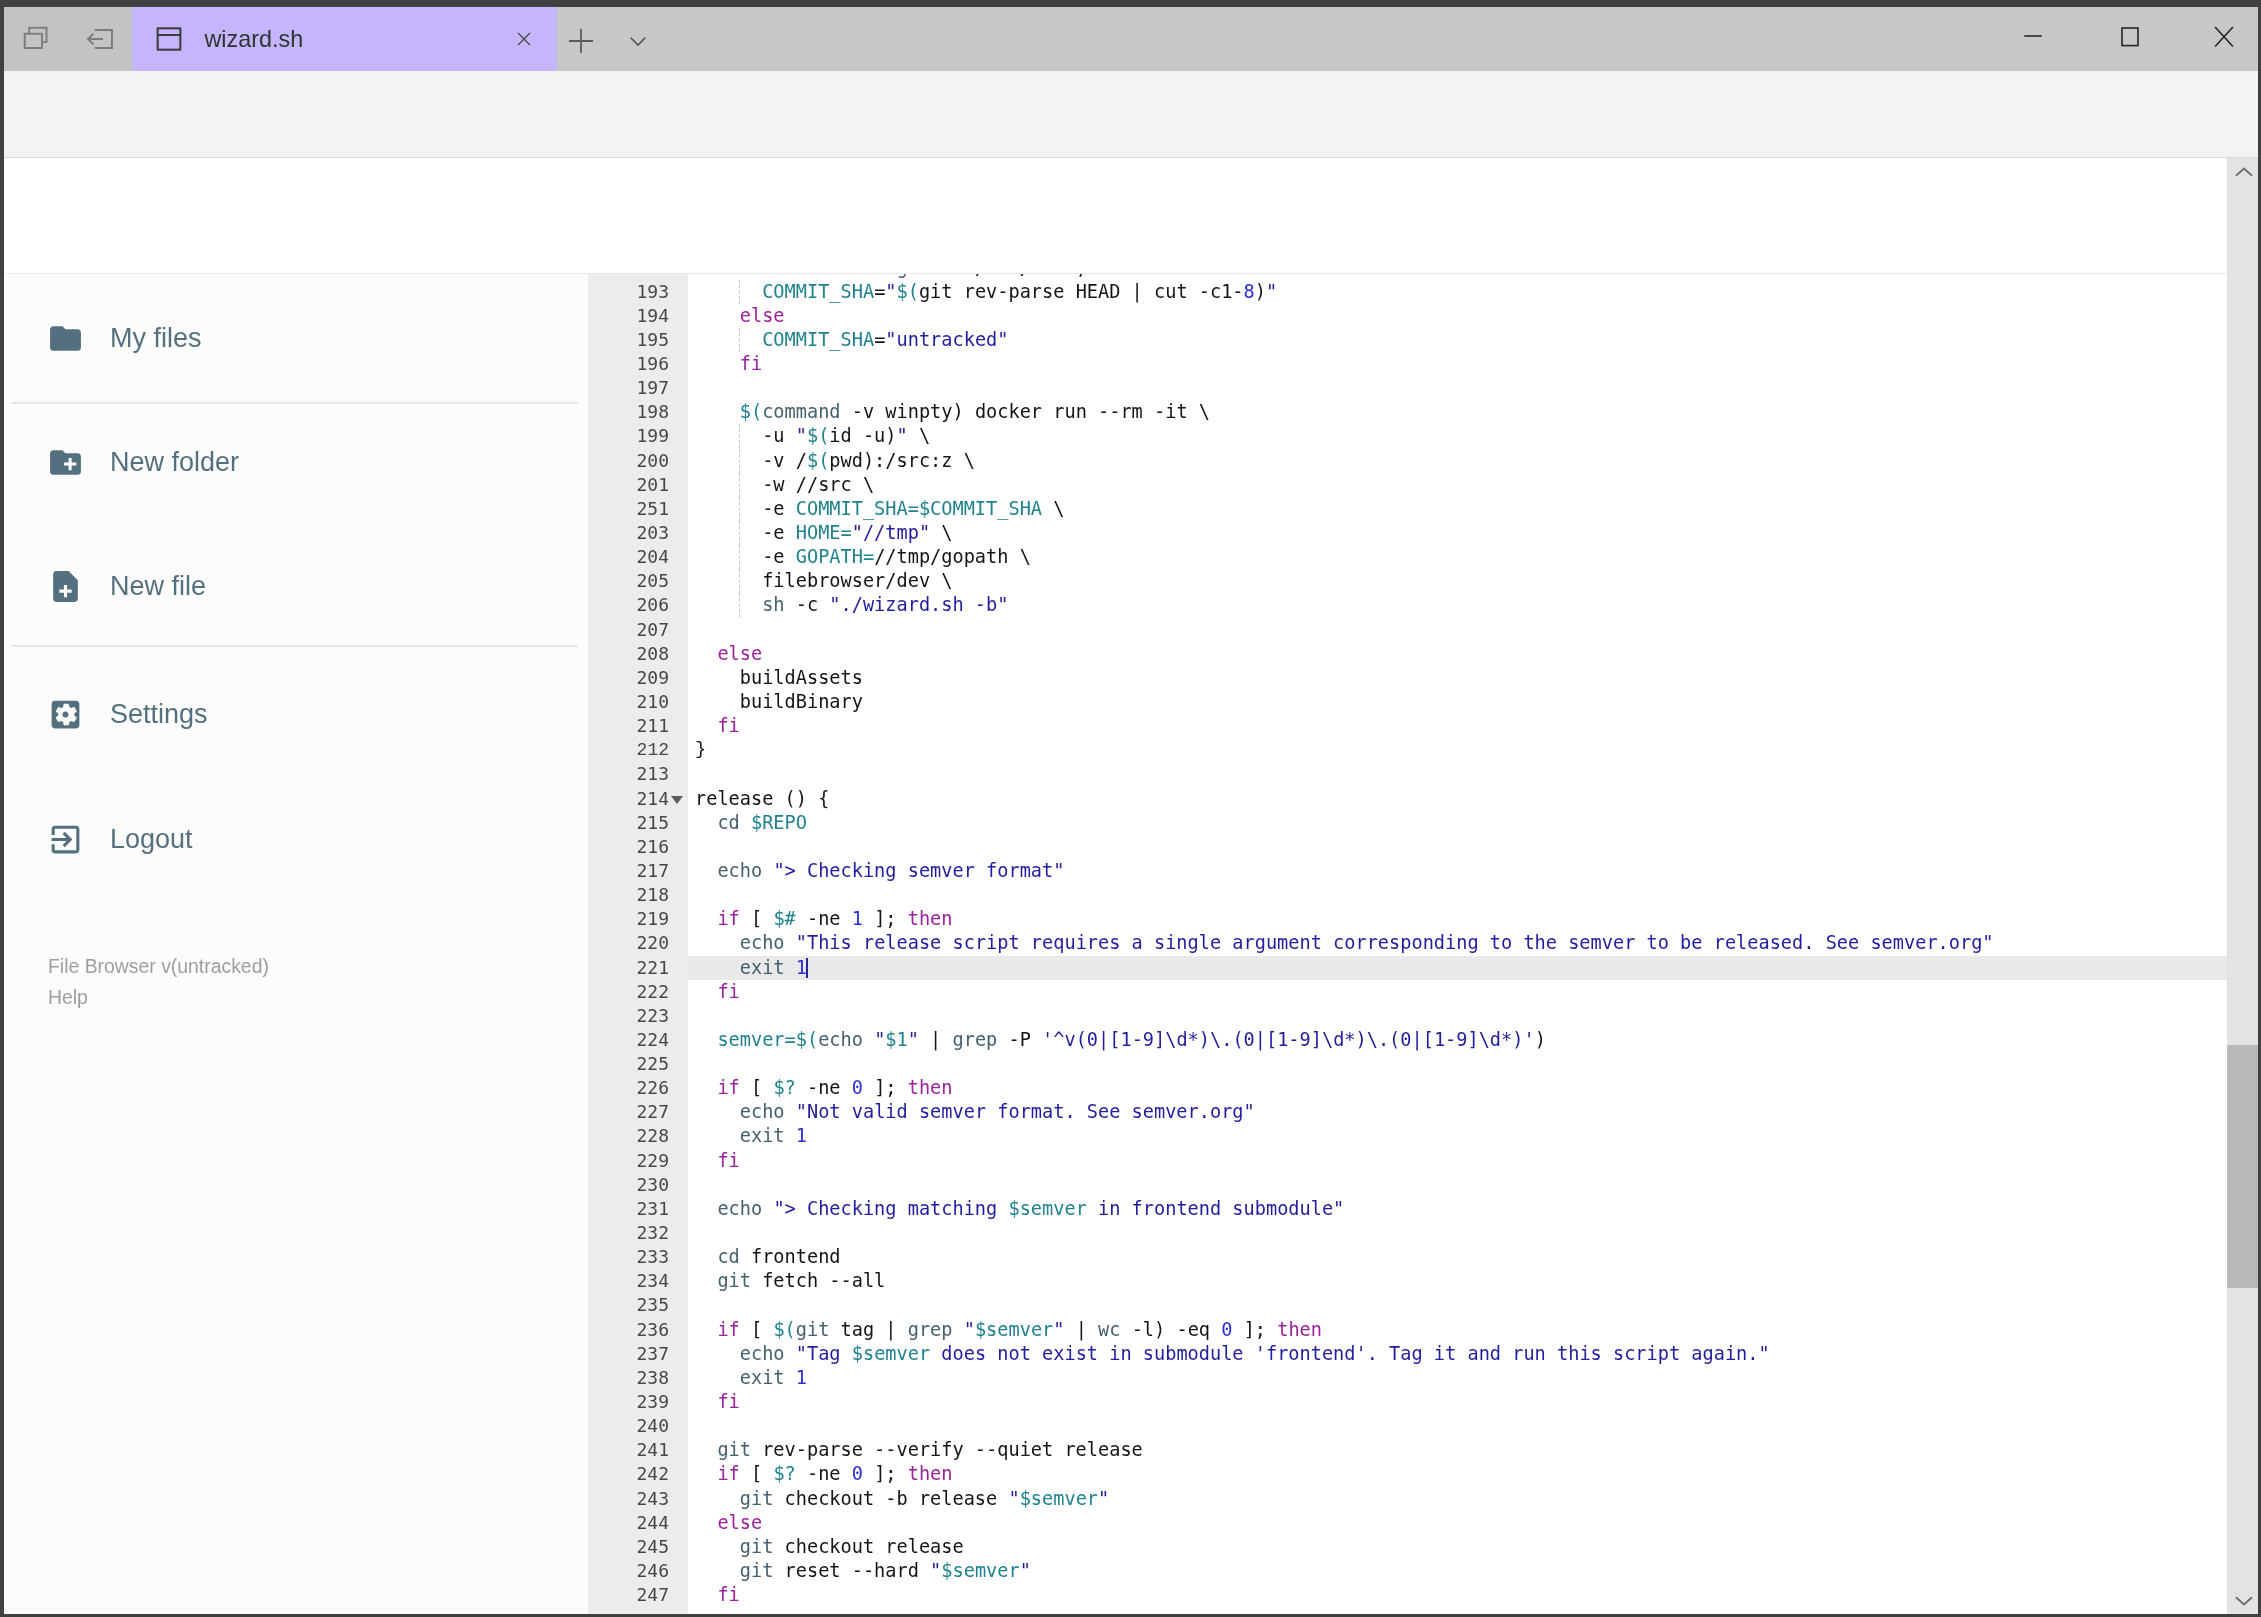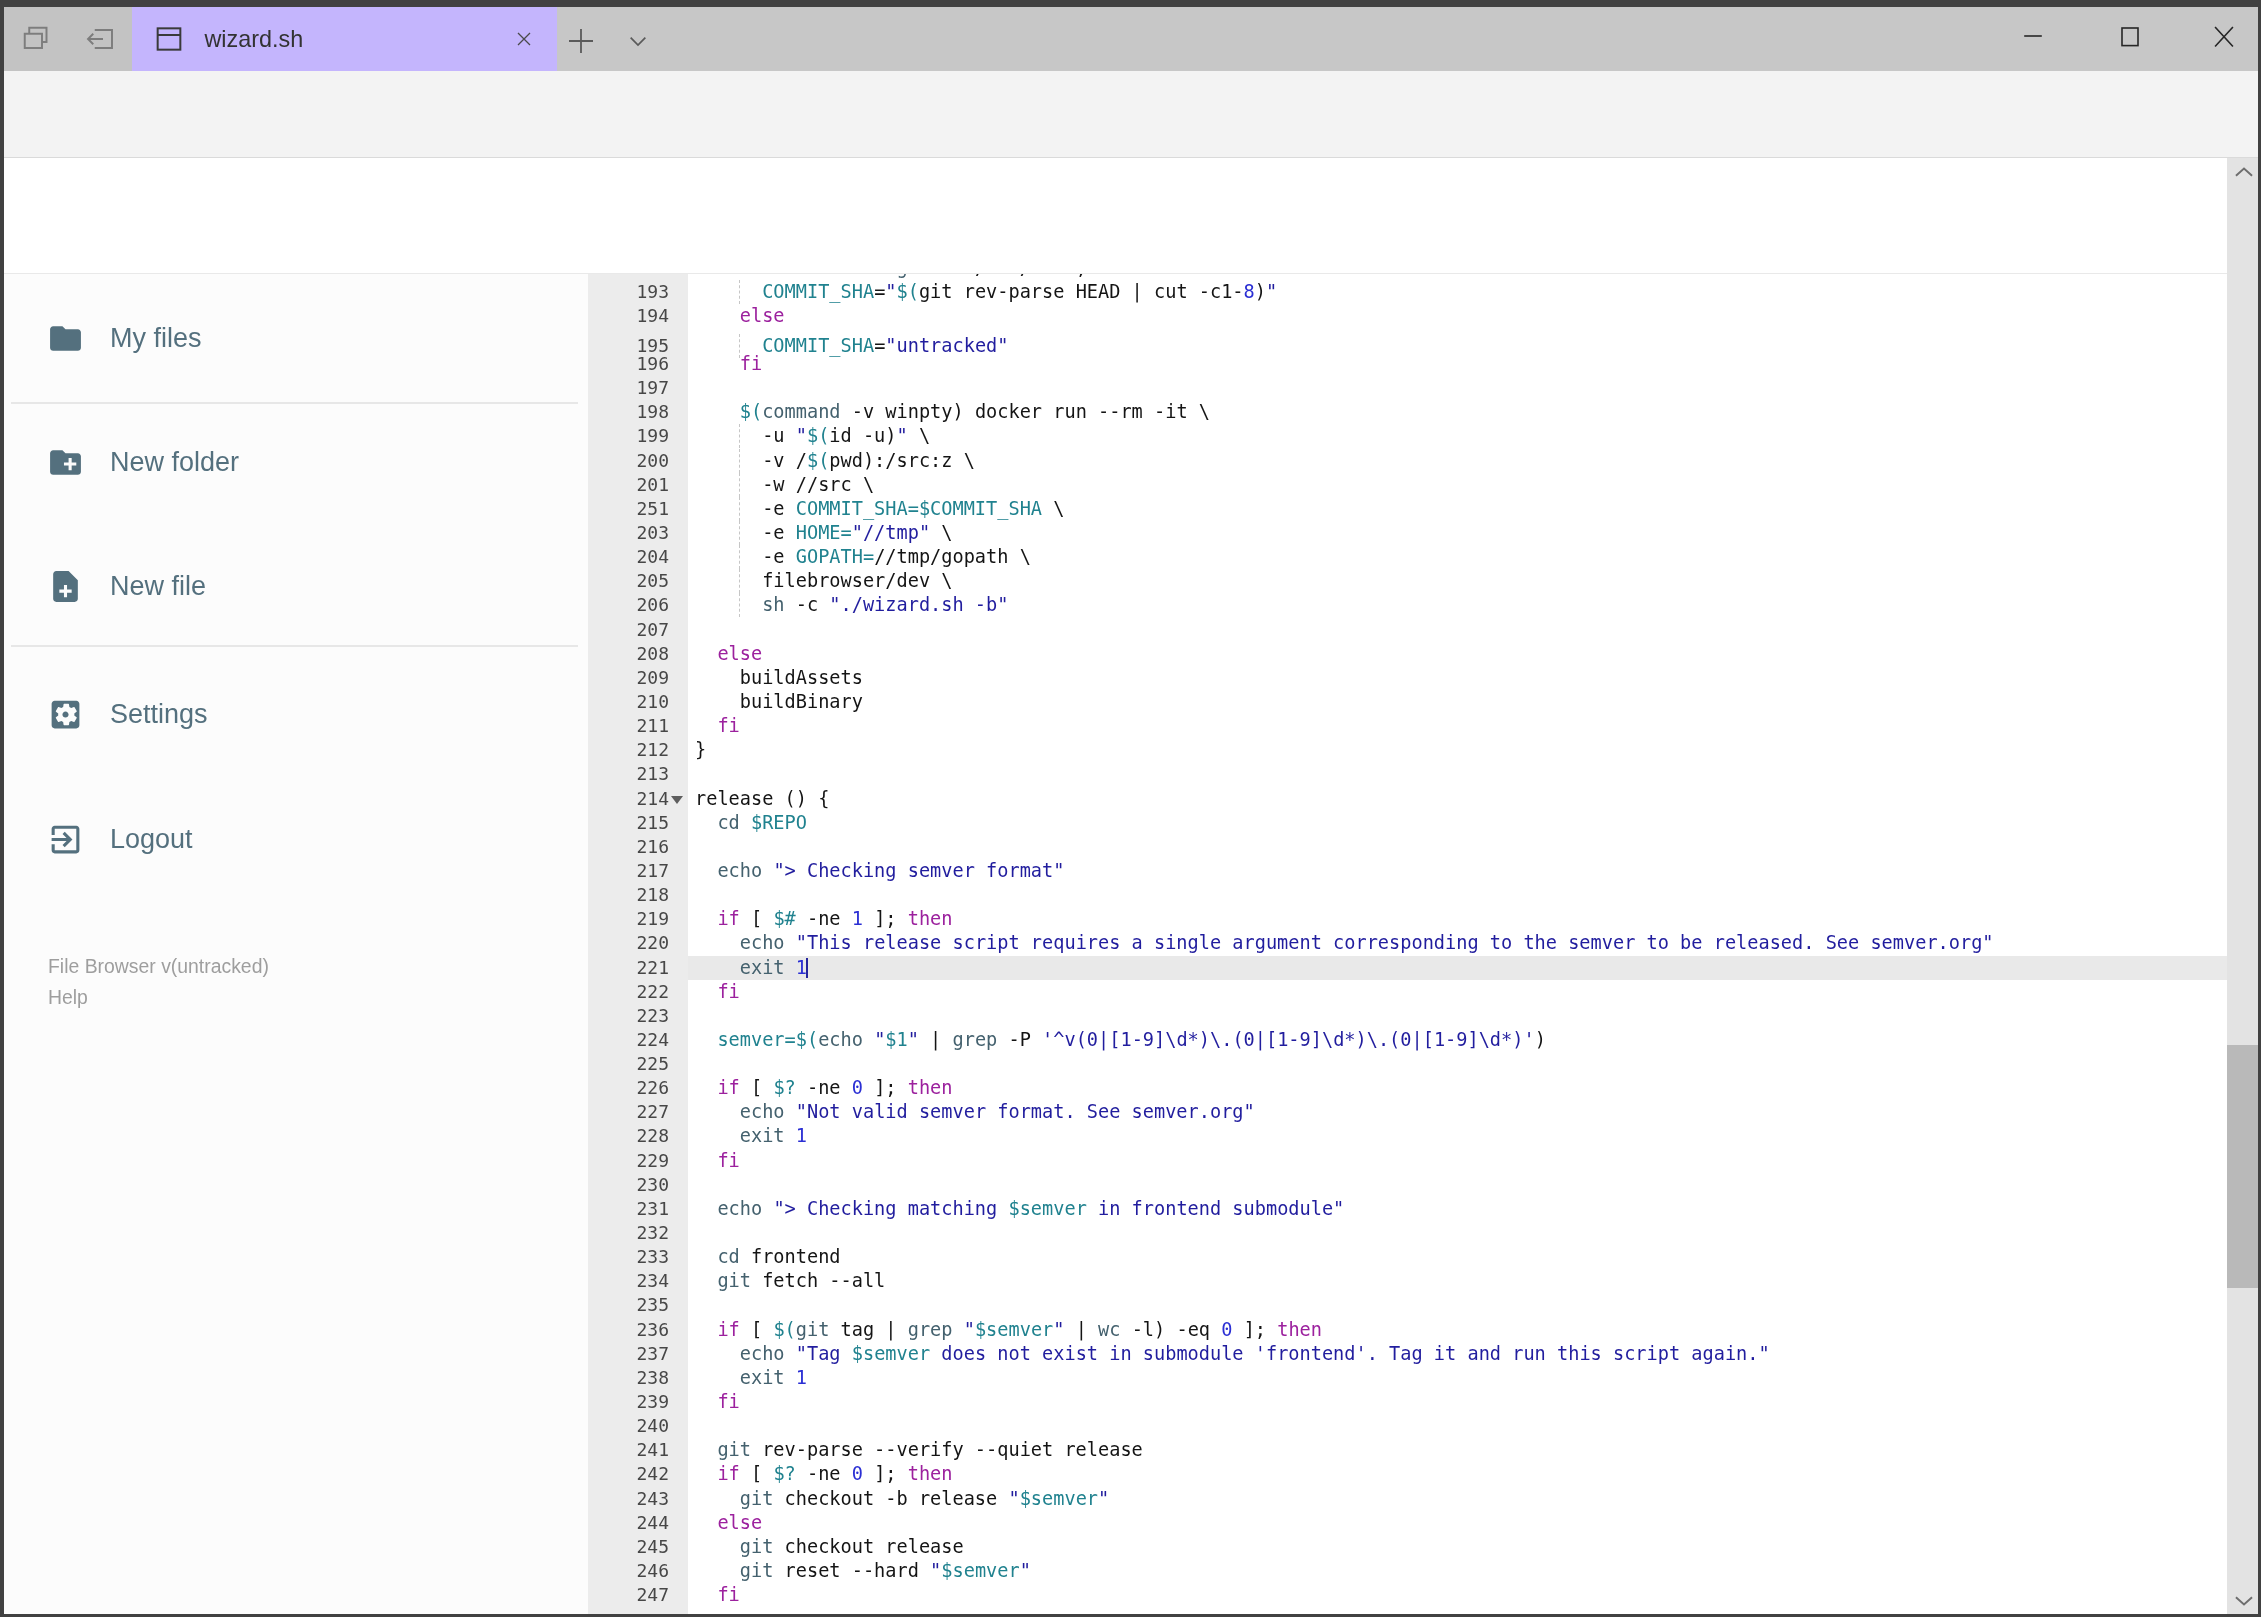--- a/index.html
+++ b/index.html
@@ -303,21 +303,21 @@
         </div>
         <div class="row" style="top: 5.7px;">
           <span class="guide"></span>
           <span class="num">193</span>
           <span class="code"><span class="tk-p">      </span><span class="tk-v">COMMIT_SHA</span><span class="tk-p">=</span><span class="tk-s">"</span><span class="tk-v">$(</span><span class="tk-p">git rev-parse HEAD | cut -c1-</span><span class="tk-n">8</span><span class="tk-p">)</span><span class="tk-s">"</span></span>
         </div>
         <div class="row" style="top: 30px;">
           <span class="num">194</span>
           <span class="code"><span class="tk-p">    </span><span class="tk-k">else</span></span>
         </div>
-        <div class="row" style="top: 60px;">
+        <div class="row" style="top: 54px;">
           <span class="guide"></span>
           <span class="num">195</span>
           <span class="code"><span class="tk-p">      </span><span class="tk-v">COMMIT_SHA</span><span class="tk-p">=</span><span class="tk-s">"untracked"</span></span>
         </div>
         <div class="row" style="top: 78px;">
           <span class="num">196</span>
           <span class="code"><span class="tk-p">    </span><span class="tk-k">fi</span></span>
         </div>
         <div class="row" style="top: 102px;">
           <span class="num">197</span>
@@ -380,21 +380,21 @@
           <span class="code"><span class="tk-p">    buildAssets</span></span>
         </div>
         <div class="row" style="top: 416px;">
           <span class="num">210</span>
           <span class="code"><span class="tk-p">    buildBinary</span></span>
         </div>
         <div class="row" style="top: 440px;">
           <span class="num">211</span>
           <span class="code"><span class="tk-p">  </span><span class="tk-k">fi</span></span>
         </div>
-        <div class="row" style="top: 464px;">
+        <div class="row" style="top: 464px; font-family: Liberation Mono, monospace;">
           <span class="num">212</span>
           <span class="code"><span class="tk-p">}</span></span>
         </div>
         <div class="row" style="top: 488px;">
           <span class="num">213</span>
           <span class="code"></span>
         </div>
         <div class="row" style="top: 513px;">
           <span class="num">214</span>
           <span class="fold"></span>

